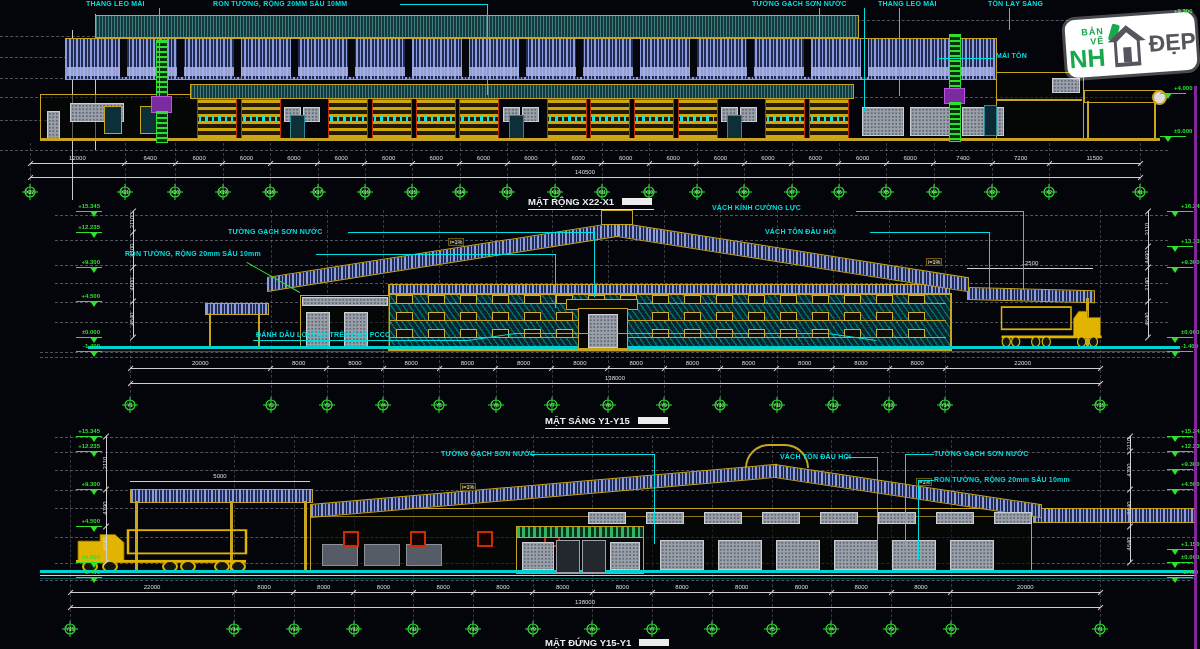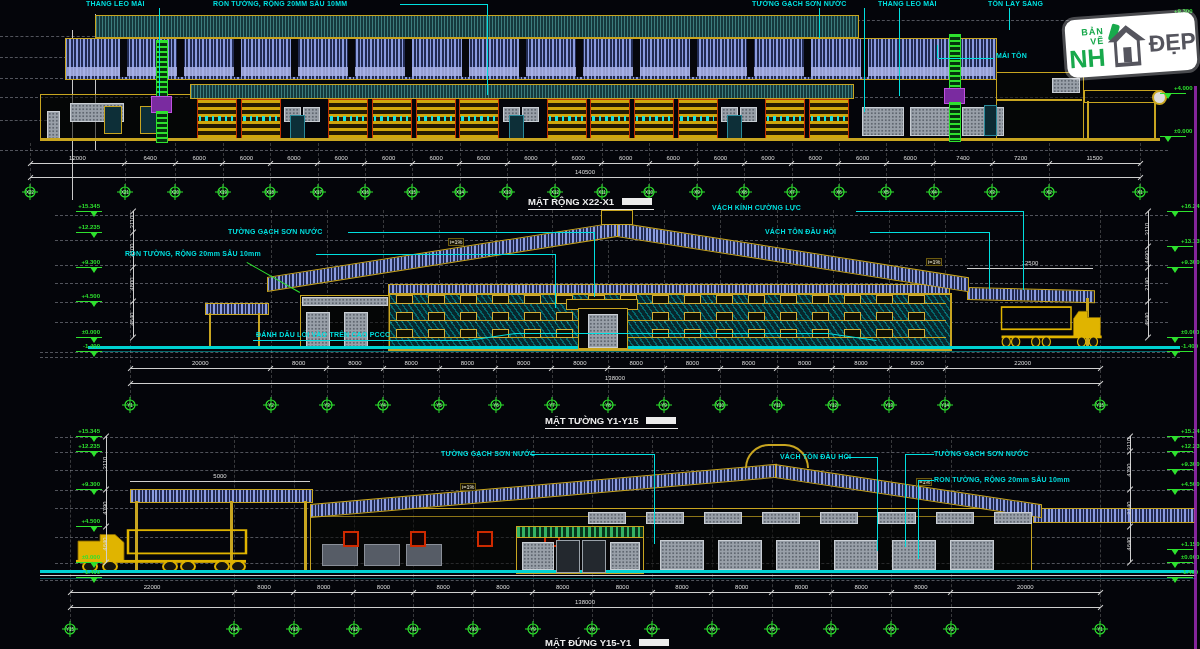--- a/index.html
+++ b/index.html
@@ -600,21 +600,21 @@
     <line x1="0" y1="8" x2="16" y2="8" stroke="#2ee22e" stroke-width="1"></line>
     <circle cx="8" cy="8" r="5" fill="none" stroke="#2ee22e" stroke-width="1.2"></circle>
     <text x="8" y="9.6" fill="#baf5ba" font-size="4.5" text-anchor="middle">Y14</text>
       </svg></div>
     <div class="bub" style="left: 1092px; top: 397px; width: 16px; height: 16px;"><svg width="16" height="16">
     <line x1="8" y1="0" x2="8" y2="16" stroke="#2ee22e" stroke-width="1"></line>
     <line x1="0" y1="8" x2="16" y2="8" stroke="#2ee22e" stroke-width="1"></line>
     <circle cx="8" cy="8" r="5" fill="none" stroke="#2ee22e" stroke-width="1.2"></circle>
     <text x="8" y="9.6" fill="#baf5ba" font-size="4.5" text-anchor="middle">Y15</text>
       </svg></div>
-    <div class="ttl" style="left: 545px; top: 415px;">MẶT TƯỜNG Y1-Y15</div>
+    <div class="ttl" style="left: 545px; top: 415px;">MẶT SÁNG Y1-Y15</div>
     <div class="lvl" style="left: 40px; top: 203px; width: 60px; text-align: right;">+15.345</div>
     <div class="shp" style="left: 76px; top: 211px; width: 26px; height: 1px; background: rgb(46, 226, 46); z-index: 6;"></div>
     <div class="shp" style="left: 90px; top: 211px; width: 0px; height: 0px; border-left: 4px solid transparent; border-right: 4px solid transparent; border-top: 6px solid rgb(46, 226, 46); z-index: 6;"></div>
     <div class="lvl" style="left: 40px; top: 224px; width: 60px; text-align: right;">+12.235</div>
     <div class="shp" style="left: 76px; top: 232px; width: 26px; height: 1px; background: rgb(46, 226, 46); z-index: 6;"></div>
     <div class="shp" style="left: 90px; top: 232px; width: 0px; height: 0px; border-left: 4px solid transparent; border-right: 4px solid transparent; border-top: 6px solid rgb(46, 226, 46); z-index: 6;"></div>
     <div class="lvl" style="left: 40px; top: 259px; width: 60px; text-align: right;">+9.300</div>
     <div class="shp" style="left: 76px; top: 267px; width: 26px; height: 1px; background: rgb(46, 226, 46); z-index: 6;"></div>
     <div class="shp" style="left: 90px; top: 267px; width: 0px; height: 0px; border-left: 4px solid transparent; border-right: 4px solid transparent; border-top: 6px solid rgb(46, 226, 46); z-index: 6;"></div>
     <div class="lvl" style="left: 40px; top: 293px; width: 60px; text-align: right;">+4.500</div>

